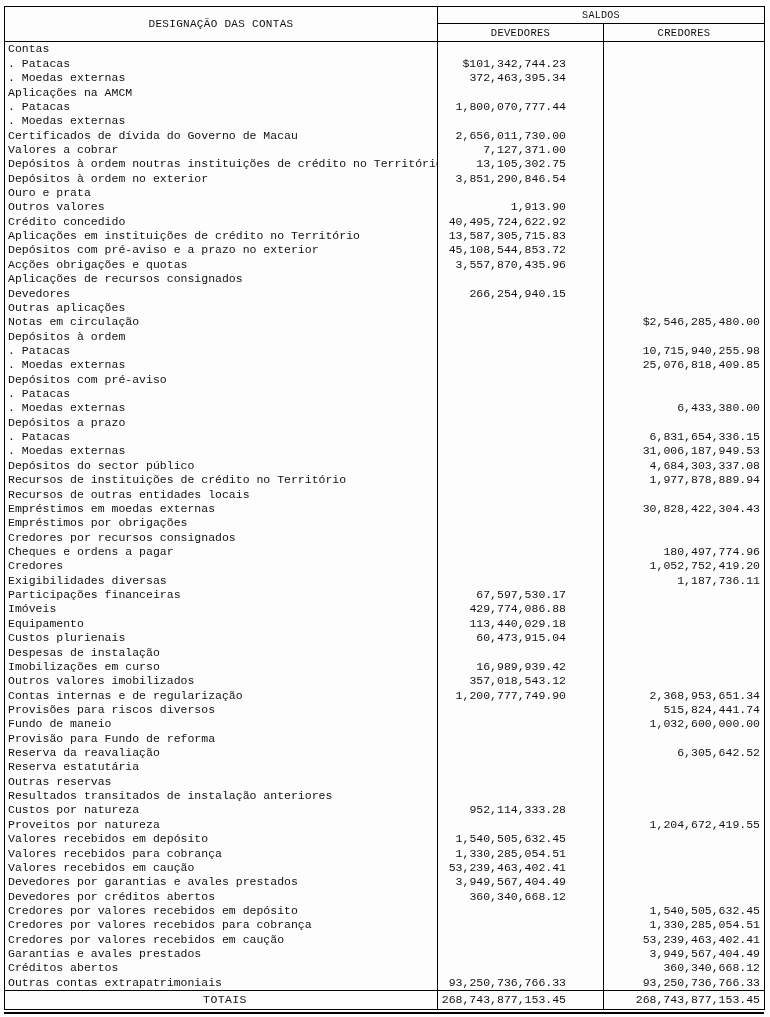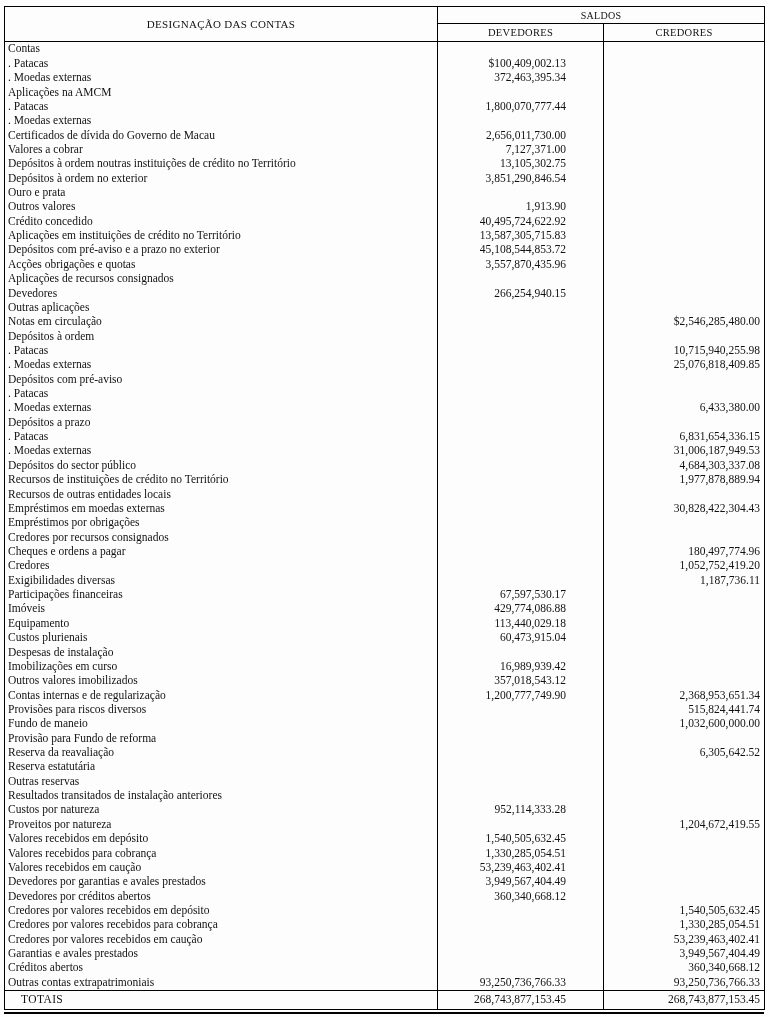--- a/index.html
+++ b/index.html
@@ -8,21 +8,21 @@
     background: #fdfdfd;
   }
   .page {
     position: relative;
     width: 638px;
     height: 1017px;
     box-sizing: border-box;
     padding: 6px 5px 0 4px;
     background: #fdfdfd;
     color: #111;
-    font-family: Liberation Serif, serif;
+    font-family: Liberation Mono, monospace;
   }
   table.accounts {
     border-collapse: collapse;
     table-layout: fixed;
     width: 760px;
     border: 1px solid #000;
   }
   col.c-label { width: 433px; }
   col.c-dev   { width: 166px; }
   col.c-cred  { width: 161px; }
@@ -75,22 +75,22 @@
   }
   .cred-cell {
     border-left: 1px solid #000;
     padding-right: 4px;
   }
   tfoot td {
     border-top: 1px solid #000;
     height: 18px;
   }
   .totals-label {
-    text-align: left;
-    padding-left: 16px;
+    text-align: center;
+    padding-left: 8px;
     letter-spacing: 0.4px;
   }
   .bottom-rule {
     width: 760px;
     height: 0;
     border-top: 2px solid #000;
     margin-top: 2px;
   }
 </style>
 </head>
@@ -114,21 +114,21 @@
       </tr>
     </thead>
     <tbody id="rows-body">
         <tr>
           <td class="label-cell">Contas</td>
           <td class="num-cell dev-cell"></td>
           <td class="num-cell cred-cell"></td>
         </tr>
         <tr>
           <td class="label-cell">. Patacas</td>
-          <td class="num-cell dev-cell">$100,409,002.13</td>
+          <td class="num-cell dev-cell">$101,342,744.23</td>
           <td class="num-cell cred-cell"></td>
         </tr>
         <tr>
           <td class="label-cell">. Moedas externas</td>
           <td class="num-cell dev-cell">372,463,395.34</td>
           <td class="num-cell cred-cell"></td>
         </tr>
         <tr>
           <td class="label-cell">Aplicações na AMCM</td>
           <td class="num-cell dev-cell"></td>

